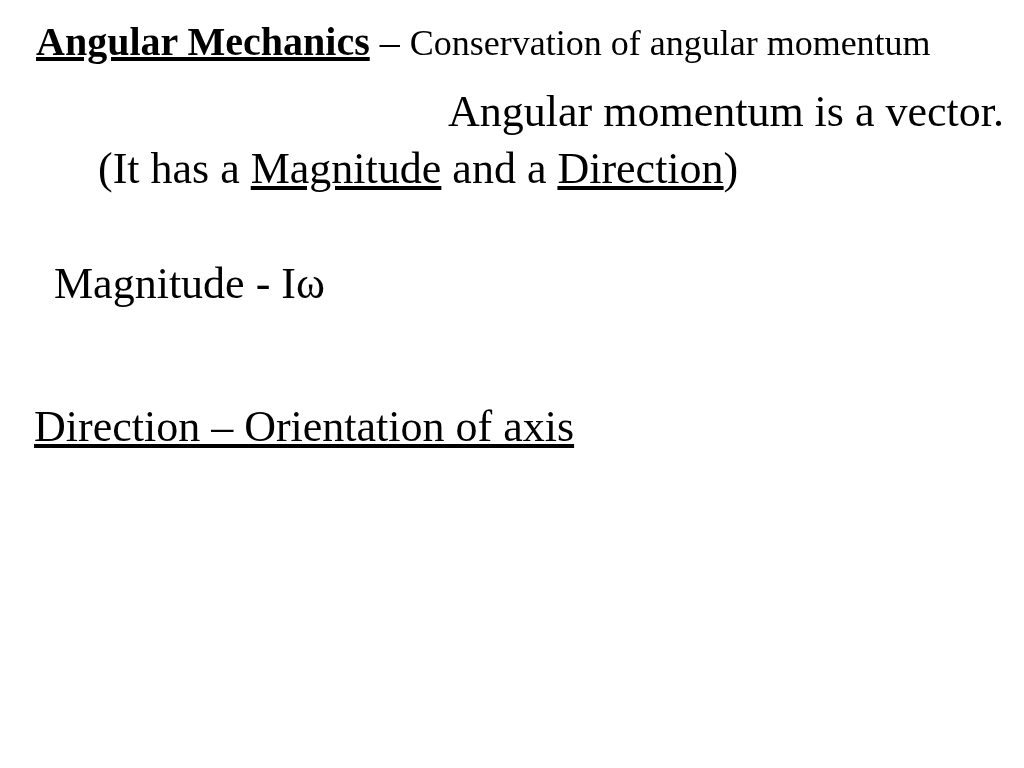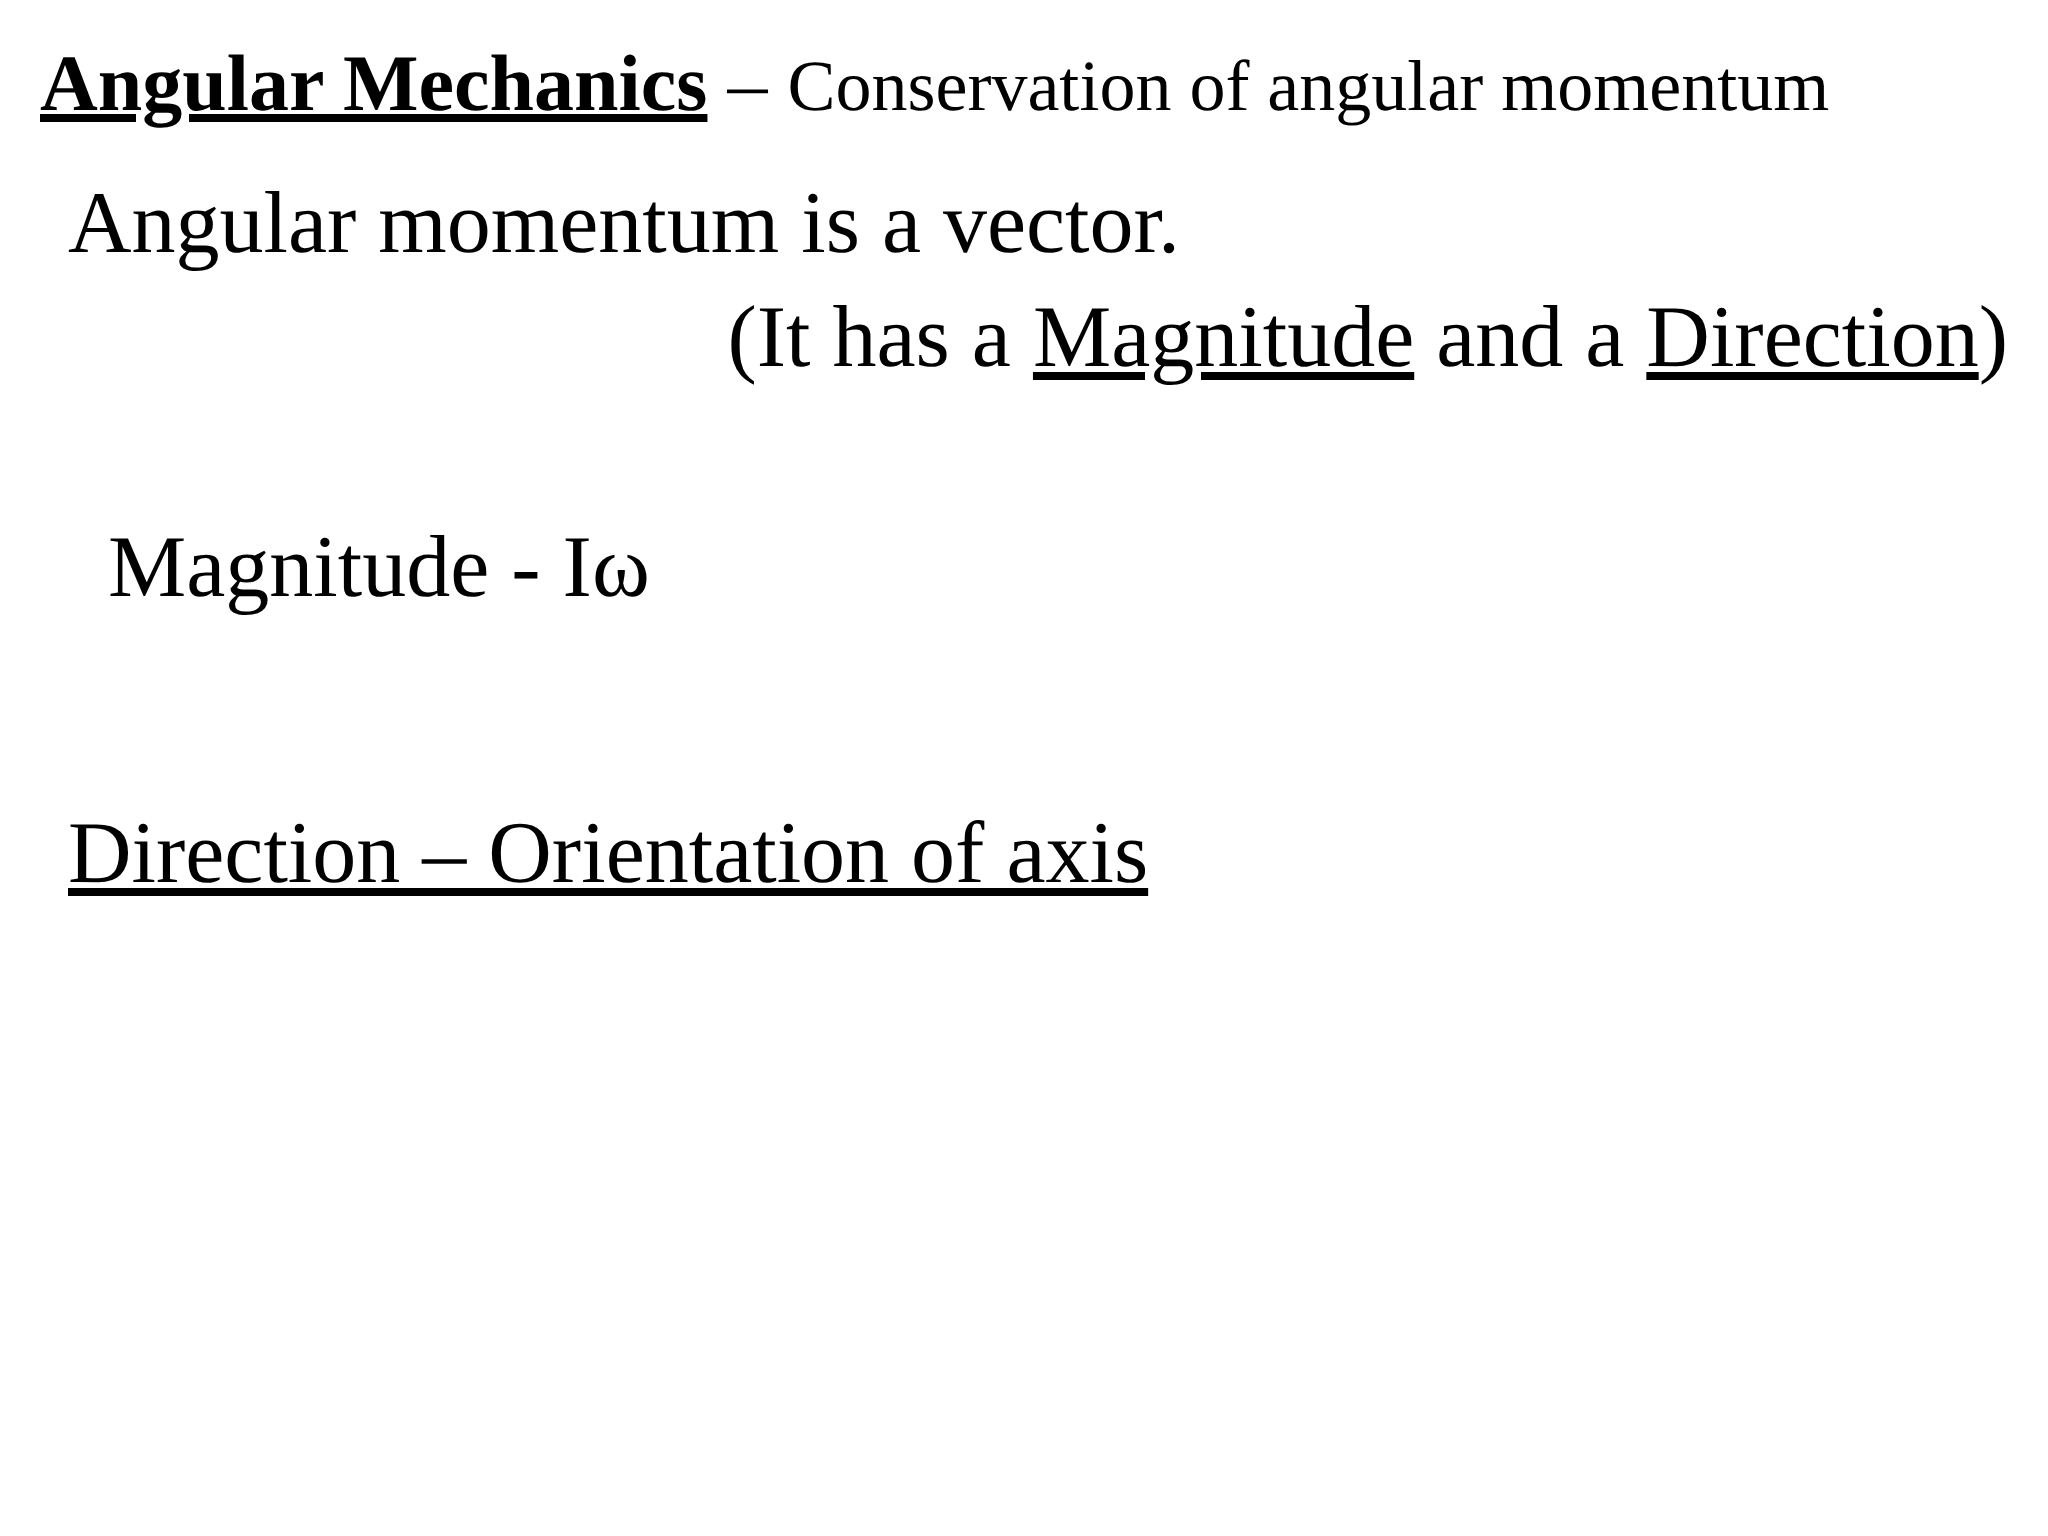--- a/index.html
+++ b/index.html
@@ -18,39 +18,40 @@
   }
   .title-line {
     font-size: 30px;
     line-height: 1.2;
     margin-bottom: 18px;
   }
   .title-main {
     font-weight: bold;
     text-decoration: underline;
     font-size: 40px;
+    margin-left: 16px;
   }
   .title-dash {
     font-size: 40px;
   }
   .title-sub {
     font-size: 36px;
   }
   .content {
     padding-left: 14px;
     font-size: 44px;
     line-height: 1.25;
   }
   .line1 {
     margin-bottom: 2px;
+    text-align: right;
   }
   .line2 {
     padding-left: 64px;
     margin-bottom: 60px;
-    text-align: right;
   }
   .u {
     text-decoration: underline;
   }
   .line3 {
     padding-left: 20px;
     margin-bottom: 88px;
   }
   .line4 {
     padding-left: 0px;

